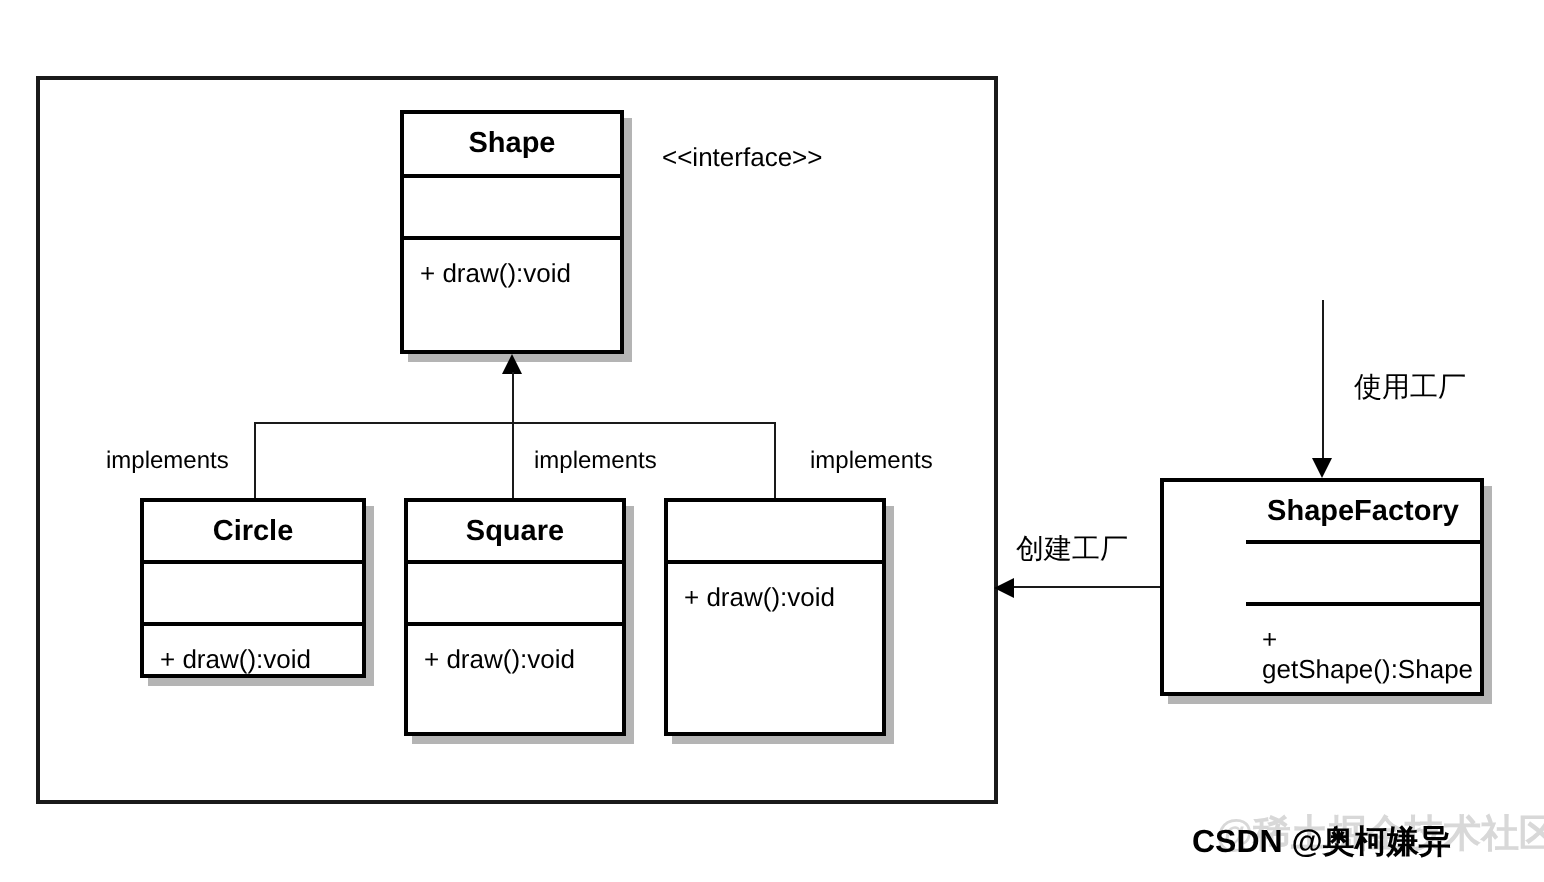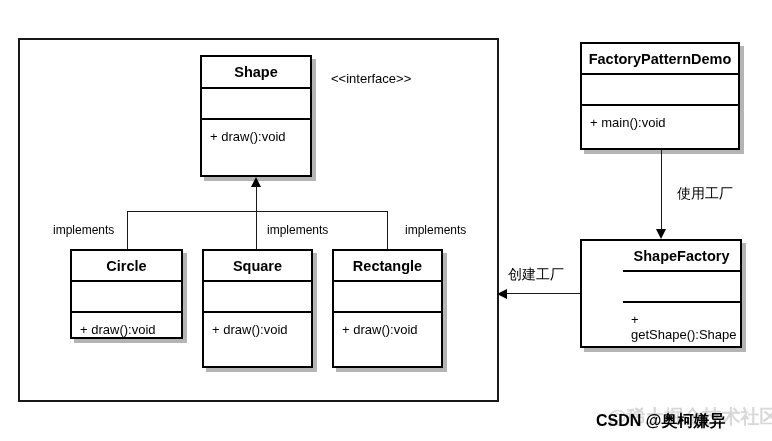--- a/index.html
+++ b/index.html
@@ -80,30 +80,24 @@
     <div class="uml-methods">+ draw():void</div>
   </div>
 
   <div class="uml-class" style="left:202px; top:249px; width:111px; height:119px;">
     <div class="uml-title">Square</div>
     <div class="uml-attrs"></div>
     <div class="uml-methods">+ draw():void</div>
   </div>
 
   <div class="uml-class" style="left:332px; top:249px; width:111px; height:119px;">
-    <div class="uml-title">Rectangle</div>
     <div class="uml-attrs"></div>
     <div class="uml-methods">+ draw():void</div>
   </div>
 
-  <div class="uml-class" style="left:580px; top:42px; width:160px; height:108px;">
-    <div class="uml-title">FactoryPatternDemo</div>
-    <div class="uml-attrs"></div>
-    <div class="uml-methods">+ main():void</div>
-  </div>
 
   <div class="uml-class" style="left:580px; top:239px; width:162px; height:109px;padding-left:41px;">
     <div class="uml-title">ShapeFactory</div>
     <div class="uml-attrs"></div>
     <div class="uml-methods">+ getShape():Shape</div>
   </div>
 
   <div class="arrow arrow-up" style="left:251px; top:177px;"></div>
 
   <div class="line" style="left:256px; top:186px; width:1px; height:63px;"></div>

